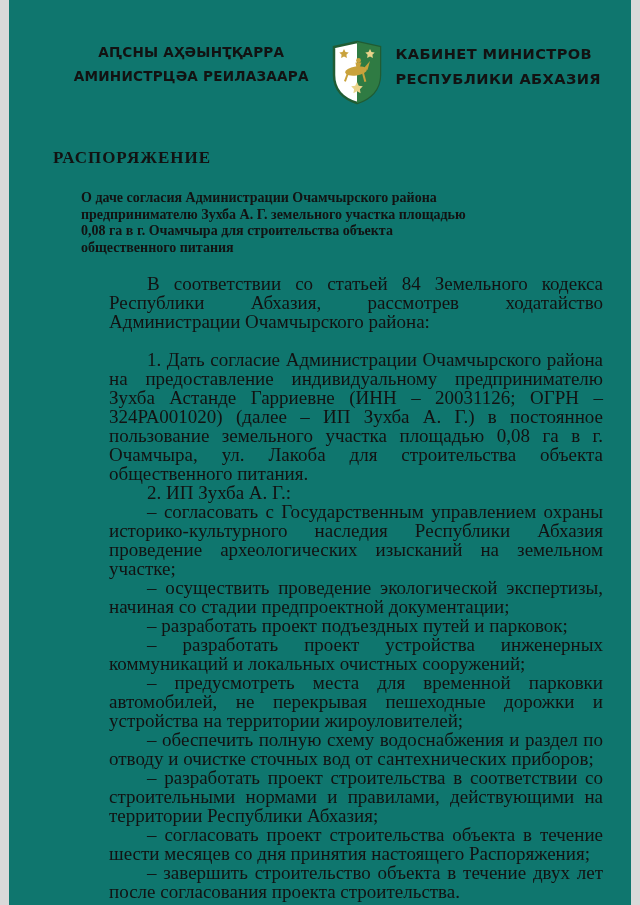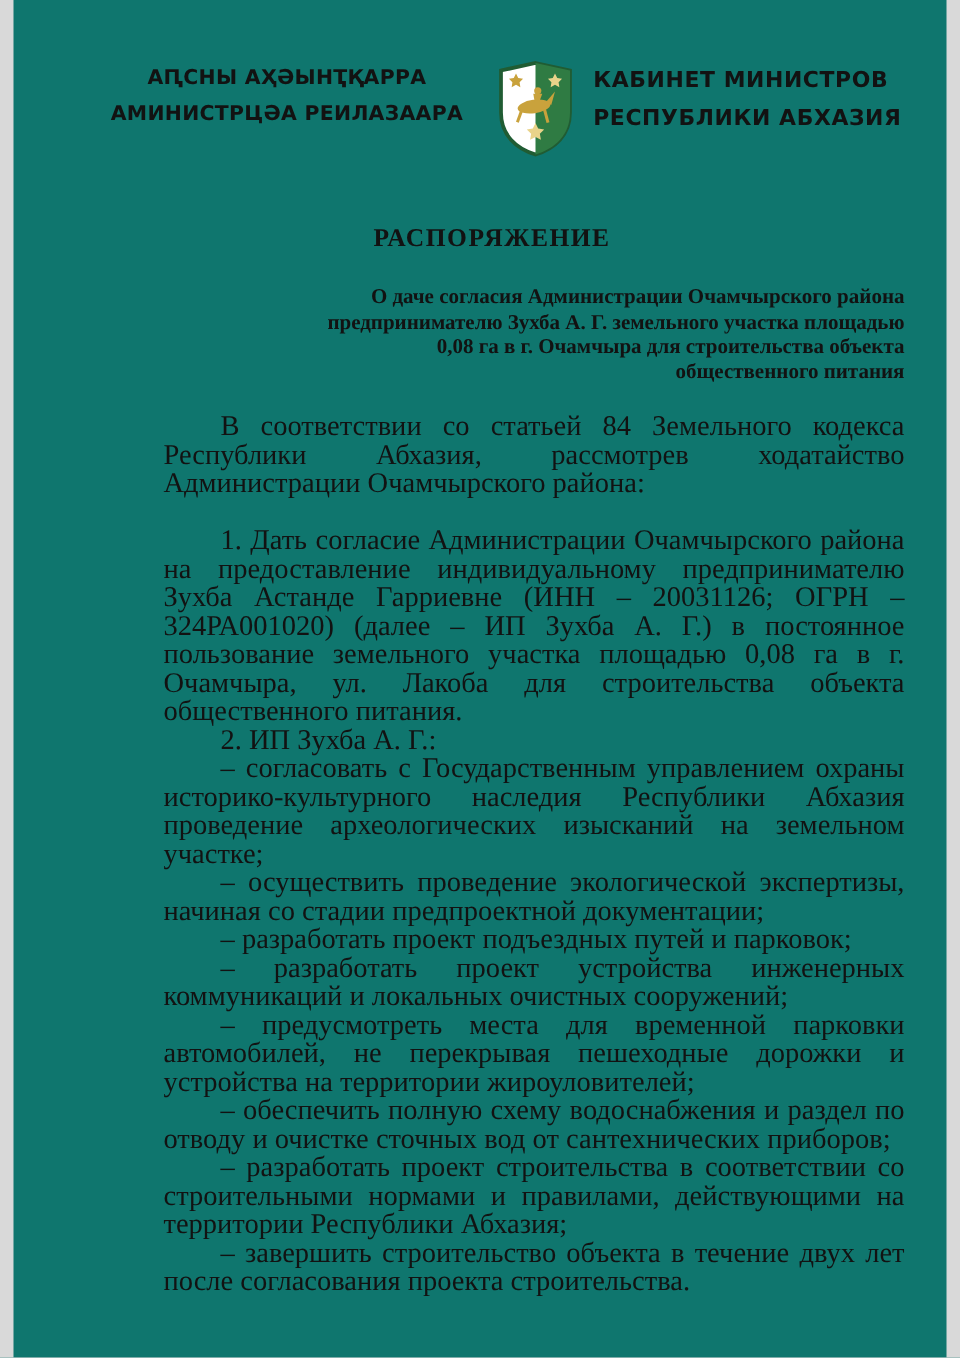--- a/index.html
+++ b/index.html
@@ -7,25 +7,25 @@
     width:622px; height:905px; margin:0 auto; background:#0f766e;
     font-family:"Liberation Serif","DejaVu Serif",serif; color:#121212;
     box-sizing:border-box; position:relative; overflow:hidden;
   }
   .header { display:flex; align-items:flex-start; padding:40px 30px 0 56px; }
   .org { font-family:"DejaVu Sans","Liberation Sans",sans-serif; font-weight:bold; }
   .org-left { width:256px; text-align:center; font-size:13.6px; line-height:24px; letter-spacing:0.2px; }
   .org-right { margin-left:6px; font-size:14.6px; line-height:25px; letter-spacing:0.4px; padding-top:1px; white-space:nowrap; }
   .emblem-wrap { width:52px; margin-left:14px; margin-right:6px; flex:none; }
   .doc-title {
-    margin-top:38px; text-align:center; font-weight:bold; font-size:17px; letter-spacing:1px;
+    margin-top:38px; font-weight:bold; font-size:17px; letter-spacing:1px;
     padding-left:44px; padding-right:28px;
   }
   .subject {
-    margin-top:22px; text-align:right; font-weight:bold; font-size:14px; line-height:16.5px;
+    margin-top:22px; text-align:left; font-weight:bold; font-size:14px; line-height:16.5px;
     padding-left:72px; padding-right:28px;
   }
   .body-text { padding:18px 28px 0 100px; }
   .body-text p {
     margin:0; text-indent:38px; text-align:justify;
     font-size:19px; line-height:19px;
   }
   .body-text p.gap-above { margin-top:19px; }
 </style>
 </head>
@@ -76,16 +76,17 @@
     <p>В соответствии со статьей 84 Земельного кодекса Республики Абхазия, рассмотрев ходатайство Администрации Очамчырского района:</p>
     <p class="gap-above">1. Дать согласие Администрации Очамчырского района на предоставление индивидуальному предпринимателю Зухба Астанде Гарриевне (ИНН – 20031126; ОГРН – 324РА001020) (далее – ИП Зухба А. Г.) в постоянное пользование земельного участка площадью 0,08 га в г. Очамчыра, ул. Лакоба для строительства объекта общественного питания.</p>
     <p>2. ИП Зухба А. Г.:</p>
     <p>– согласовать с Государственным управлением охраны историко-культурного наследия Республики Абхазия проведение археологических изысканий на земельном участке;</p>
     <p>– осуществить проведение экологической экспертизы, начиная со стадии предпроектной документации;</p>
     <p>– разработать проект подъездных путей и парковок;</p>
     <p>– разработать проект устройства инженерных коммуникаций и локальных очистных сооружений;</p>
     <p>– предусмотреть места для временной парковки автомобилей, не перекрывая пешеходные дорожки и устройства на территории жироуловителей;</p>
     <p>– обеспечить полную схему водоснабжения и раздел по отводу и очистке сточных вод от сантехнических приборов;</p>
     <p>– разработать проект строительства в соответствии со строительными нормами и правилами, действующими на территории Республики Абхазия;</p>
+    <p>– согласовать проект строительства объекта в течение шести месяцев со дня принятия настоящего Распоряжения;</p>
     <p>– завершить строительство объекта в течение двух лет после согласования проекта строительства.</p>
   </div>
 
 </div>
 
 </body></html>

